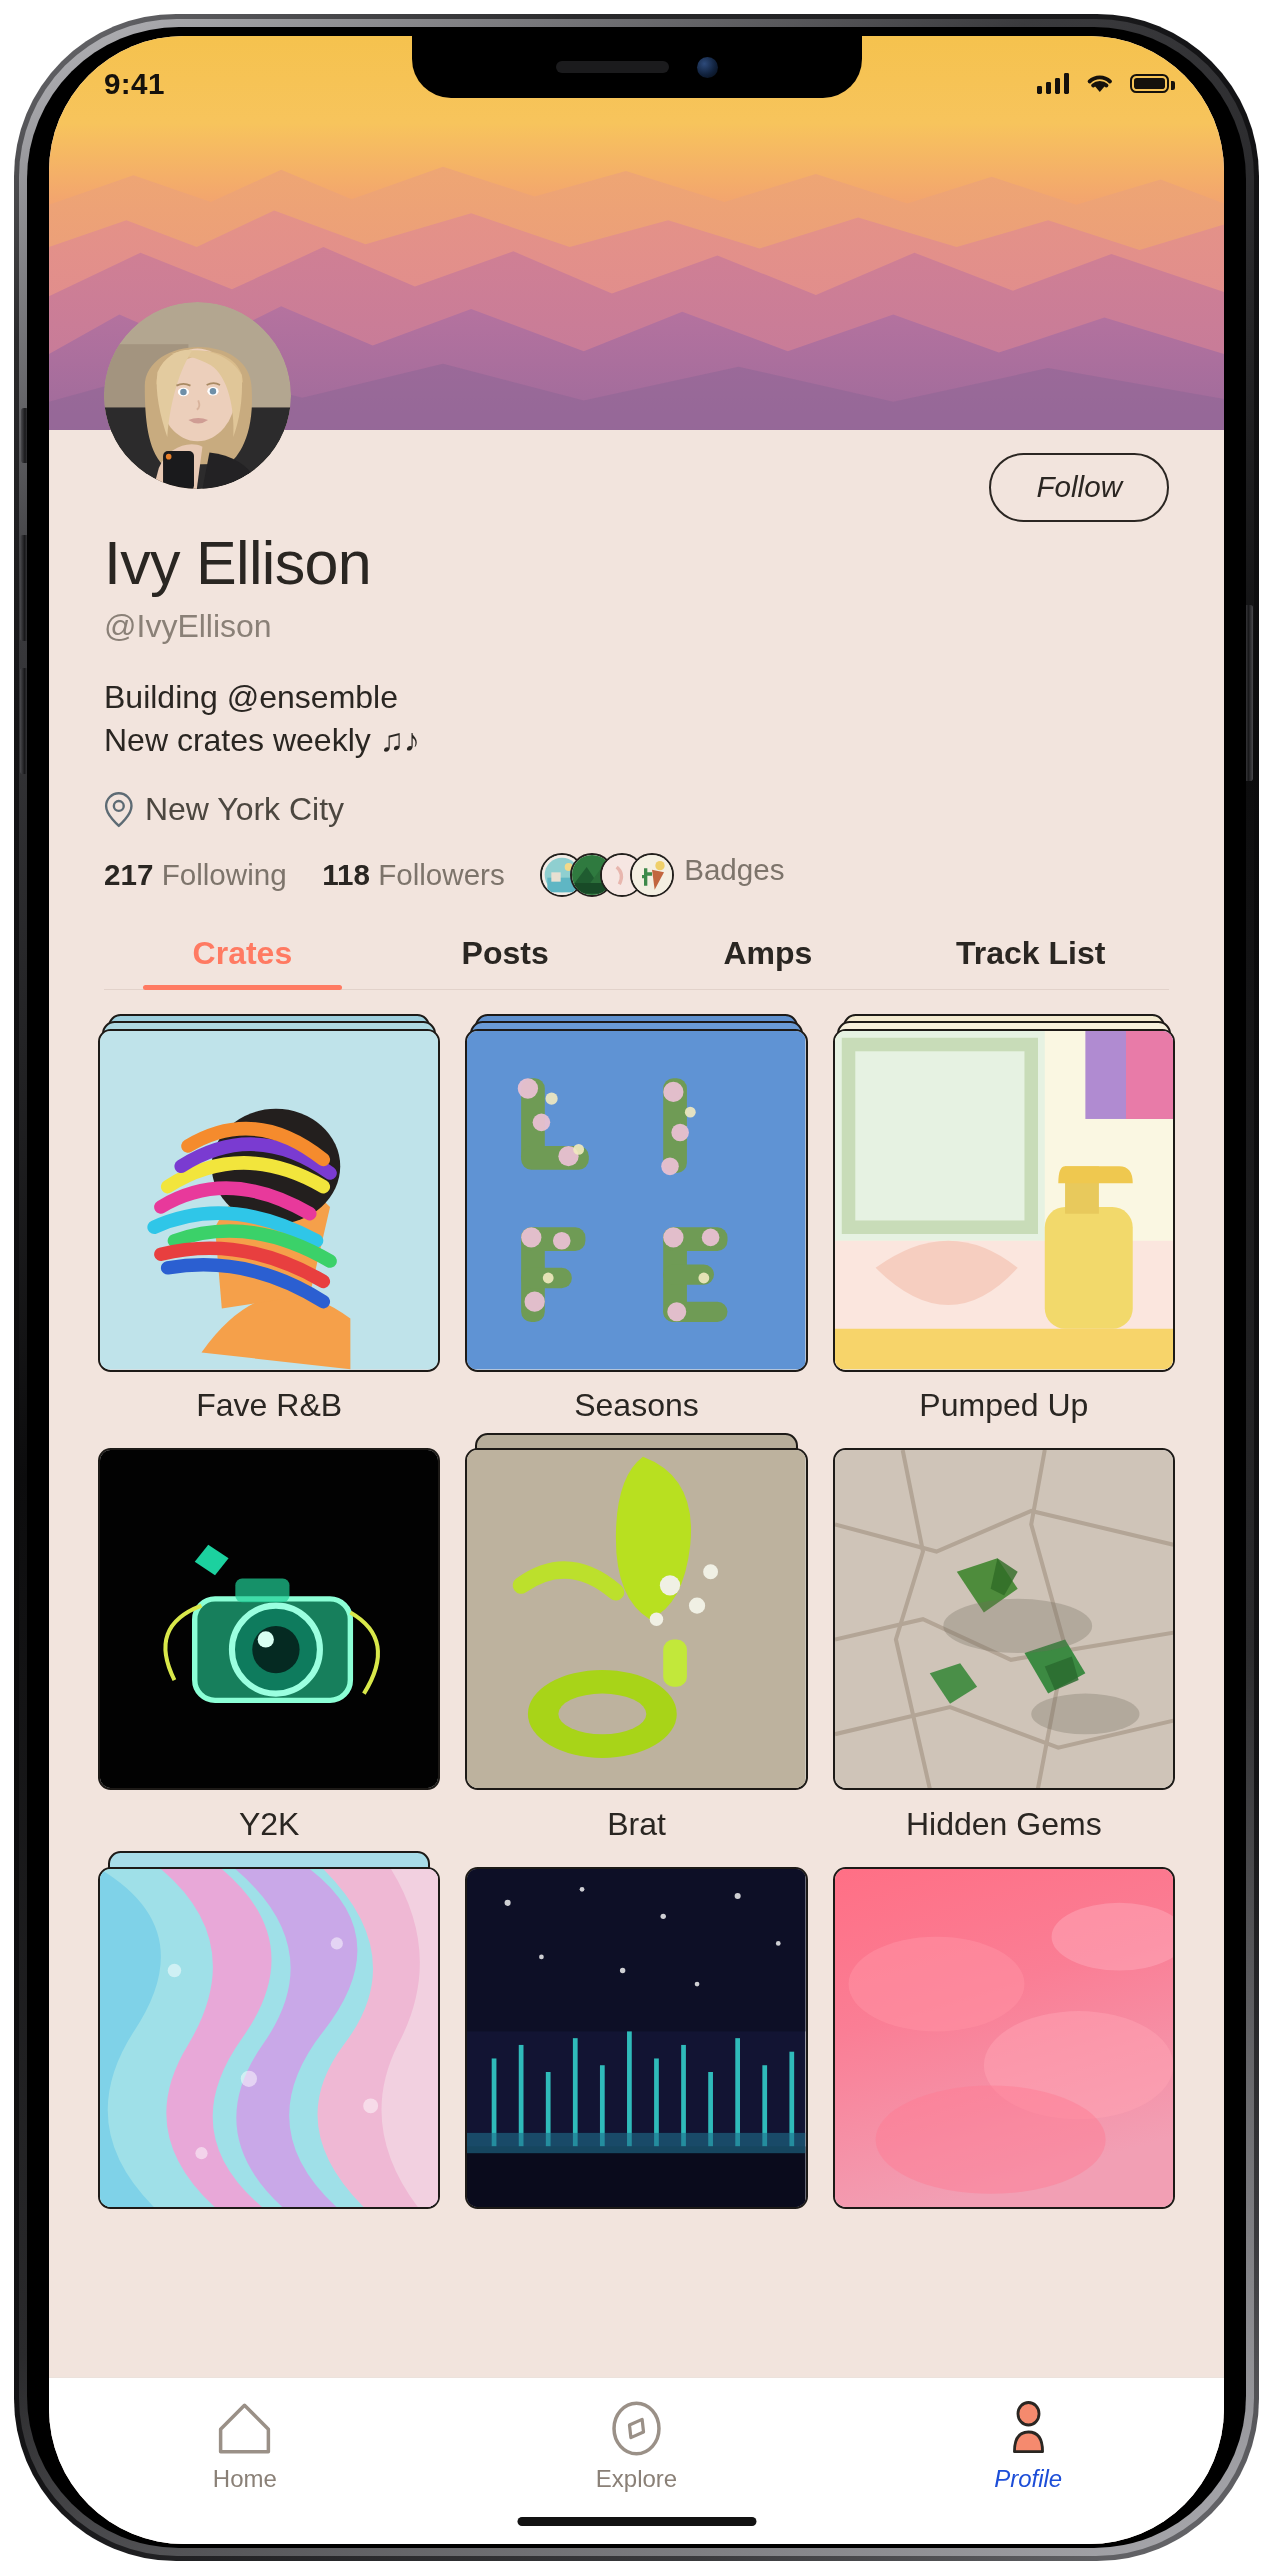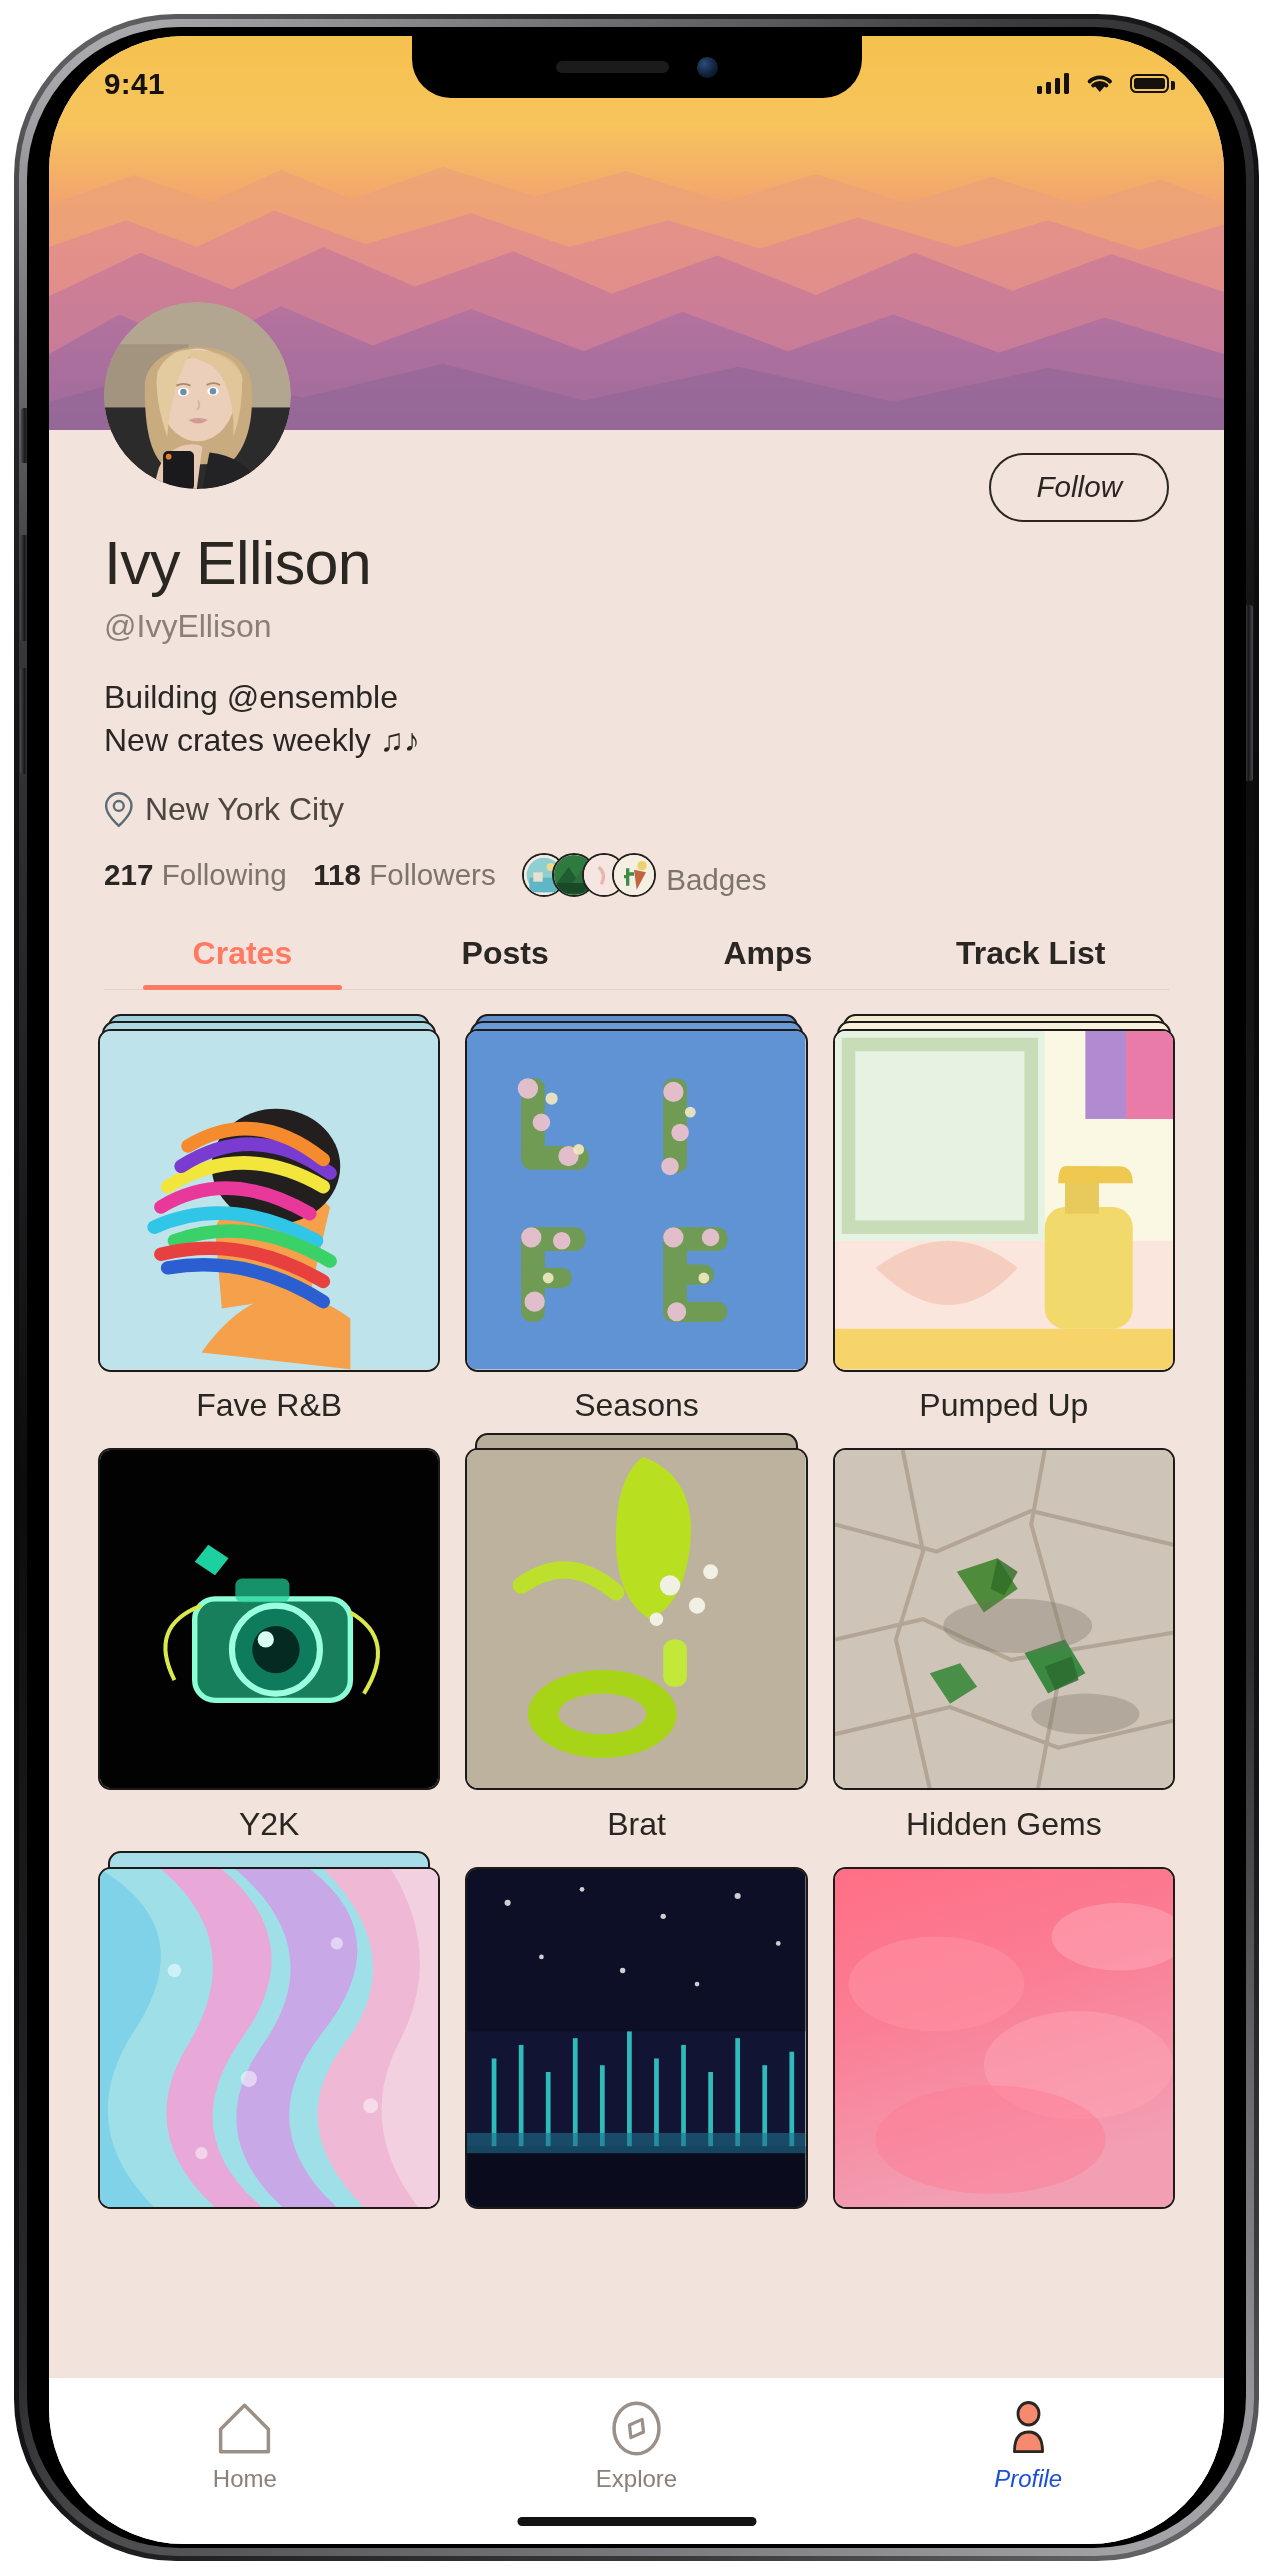--- a/index.html
+++ b/index.html
@@ -82,24 +82,24 @@
     font-style:italic;
   }
 
   #display-name{ font-size:61px; font-weight:400; color:#2a2622; letter-spacing:-0.7px;
     margin-top:9.9px; line-height:1.05; }
   #handle{ font-size:32px; color:#8a8077; margin-top:12.7px; }
   #bio{ font-size:32px; color:#2a2622; margin-top:31px; line-height:1.35; }
   #location-row{ display:flex; align-items:center; gap:11.3px; margin-top:28px; }
   #location-text{ font-size:32px; color:#4c4740; }
 
-  #stats-row{ display:flex; align-items:center; margin-top:25px; gap:4px; }
+  #stats-row{ display:flex; align-items:center; margin-top:25px; gap:13px; }
   .stat{ font-size:29.6px; color:#7d746b; margin-right:22.5px; white-space:nowrap; }
   .stat b{ color:#2a2622; font-weight:700; }
-  #badges-group{ display:flex; align-items:flex-end; }
+  #badges-group{ display:flex; align-items:flex-start; }
   .badge-av{ width:44px; height:44px; border-radius:50%; border:2.8px solid #23201d;
     margin-left:-14px; overflow:hidden; background:#f6ece6; }
   .badge-av:first-child{ margin-left:0; }
   .badge-av svg{ width:100%; height:100%; display:block; }
   #badges-label{ font-size:29.6px; color:#7d746b; margin-left:9.9px; }
 
   
   #tabs{ display:flex; margin-top:27px; border-bottom:1.4px solid #e2d2ca; padding:0 7px; }
   .tab{ flex:1; text-align:center; padding:11.3px 0 17px; font-size:32px;
     color:#2a2622; cursor:pointer; position:relative;font-weight:bold; }

